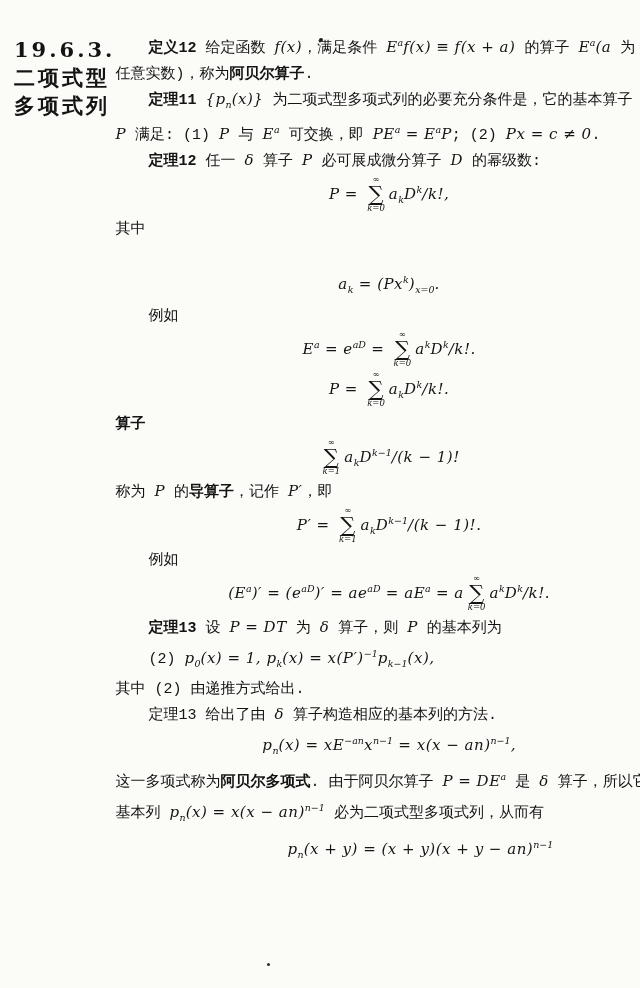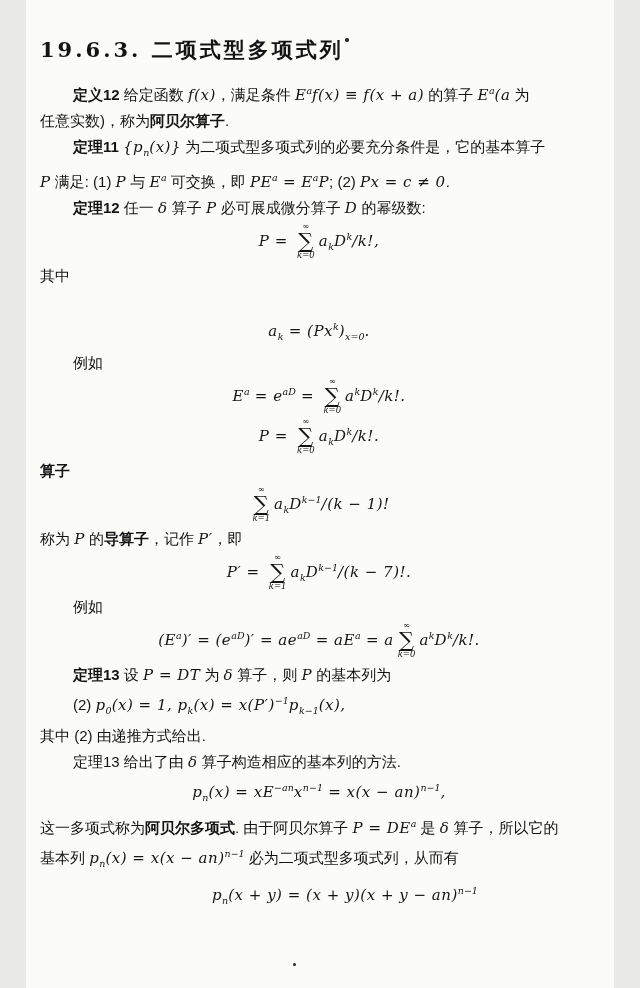--- a/index.html
+++ b/index.html
@@ -1,36 +1,36 @@
 <!DOCTYPE html>
 <html><head>
 <meta charset="utf-8">
 <style>
   html,body{margin:0;padding:0;background:#e9e9e5;}
   .page{
     position:relative;
-    width:588px;height:988px;
+    width:640px;height:988px;
     margin:0 auto;
     background:#fbfbf8;
     color:#141414;
     font-family:"DejaVu Serif",serif;
     box-sizing:border-box;
     padding:30px 16px 0 14px;
-    display:flex;flex-direction:column;
+    display:flex;
     overflow:hidden;
   }
   .title{
     font-size:21px;font-weight:700;letter-spacing:3px;
     margin:6px 0 14px 0;line-height:28px;
     font-family:"DejaVu Serif",serif;
   }
   .line{font-size:15px;}
   .para{line-height:25px;white-space:nowrap;}
   .indent{padding-left:33px;}
-  .cjk{font-family:Liberation Sans, sans-serif;font-style:normal;}
+  .cjk{font-family:Liberation Mono, monospace;font-style:normal;}
   .bold{font-weight:700;}
   .math{font-style:italic;font-family:"DejaVu Serif",serif;letter-spacing:.5px;}
   sup.math,sub.math{font-size:9.5px;letter-spacing:0;}
   sup.math{vertical-align:super;}
   sub.math{vertical-align:sub;}
   .disp{text-align:center;margin:2px 0;line-height:24px;}
   .sum{
     display:inline-flex;flex-direction:column;align-items:center;
     vertical-align:middle;margin:0 4px;line-height:1;position:relative;top:-1px;
   }
@@ -85,21 +85,21 @@
       <div class="line disp l-formula-deriv-sum"><span class="sum">
           <span class="lim">∞</span>
           <span class="sig">∑</span>
           <span class="lim">k=1</span>
         </span><span class="math">a</span><sub class="math">k</sub><span class="math">D</span><sup class="math">k−1</sup><span class="math">/(k − 1)!</span></div>
       <div class="line para l-chengwei-line"><span class="cjk">称为 </span><span class="math">P</span><span class="cjk"> 的</span><span class="cjk bold">导算子</span><span class="cjk">，记作 </span><span class="math">P′</span><span class="cjk">，即</span></div>
       <div class="line disp l-formula-P-prime"><span class="math">P′ = </span><span class="sum">
           <span class="lim">∞</span>
           <span class="sig">∑</span>
           <span class="lim">k=1</span>
-        </span><span class="math">a</span><sub class="math">k</sub><span class="math">D</span><sup class="math">k−1</sup><span class="math">/(k − 7)!.</span></div>
+        </span><span class="math">a</span><sub class="math">k</sub><span class="math">D</span><sup class="math">k−1</sup><span class="math">/(k − 1)!.</span></div>
       <div class="line para indent l-liru-2"><span class="cjk">例如</span></div>
       <div class="line disp l-formula-Ea-prime"><span class="math">(E</span><sup class="math">a</sup><span class="math">)′ = (e</span><sup class="math">aD</sup><span class="math">)′ = ae</span><sup class="math">aD</sup><span class="math"> = aE</span><sup class="math">a</sup><span class="math"> = a</span><span class="sum">
           <span class="lim">∞</span>
           <span class="sig">∑</span>
           <span class="lim">k=0</span>
         </span><span class="math">a</span><sup class="math">k</sup><span class="math">D</span><sup class="math">k</sup><span class="math">/k!.</span></div>
       <div class="line para indent l-thm13-line"><span class="cjk bold">定理13</span><span class="cjk"> 设 </span><span class="math">P = DT</span><span class="cjk"> 为 </span><span class="math">δ</span><span class="cjk"> 算子，则 </span><span class="math">P</span><span class="cjk"> 的基本列为</span></div>
       <div class="line para indent l-thm13-item2"><span class="cjk">(2) </span><span class="math">p</span><sub class="math">0</sub><span class="math">(x) = 1, p</span><sub class="math">k</sub><span class="math">(x) = x(P′)</span><sup class="math">−1</sup><span class="math">p</span><sub class="math">k−1</sub><span class="math">(x),</span></div>
       <div class="line para l-qizhong-2"><span class="cjk">其中 (2) 由递推方式给出.</span></div>
       <div class="line para indent l-thm13-note"><span class="cjk">定理13 给出了由 </span><span class="math">δ</span><span class="cjk"> 算子构造相应的基本列的方法.</span></div>

